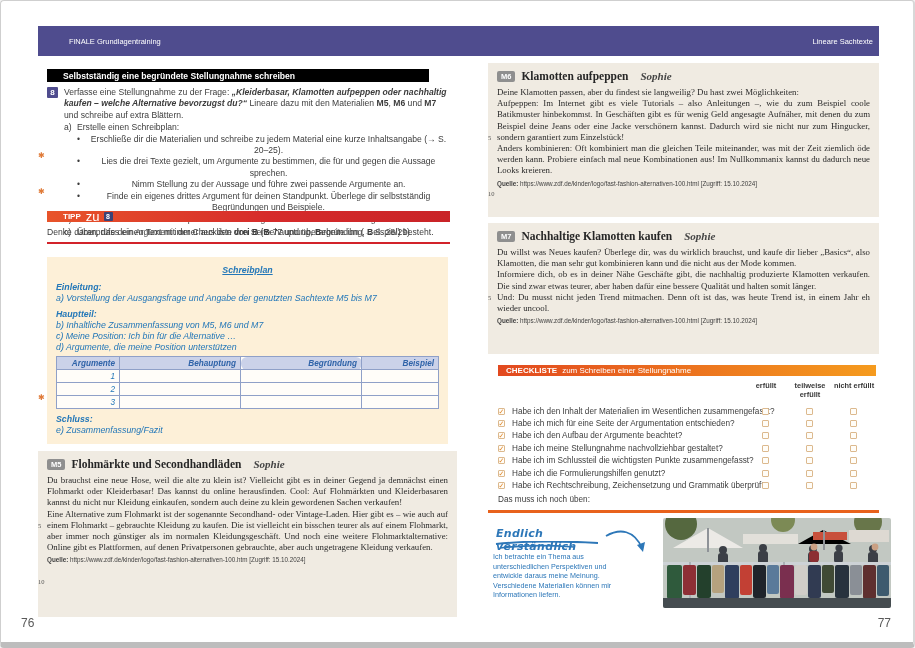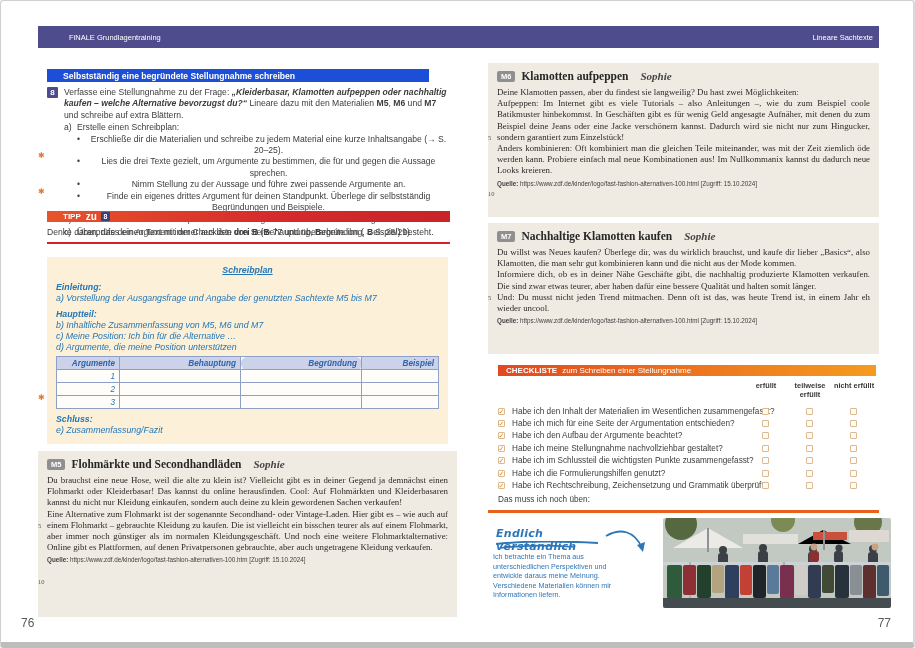--- a/index.html
+++ b/index.html
@@ -1,44 +1,44 @@
 <!DOCTYPE html>
 <html><head>
 <meta charset="utf-8">
 <style>
   html,body{margin:0;padding:0;background:#f2f2f2;font-family:"Liberation Sans",sans-serif;}
   #canvas{position:relative;width:915px;height:648px;background:#ffffff;border:1px solid #cfcfcf;
           border-bottom:6px solid #bdbdbd;border-right:2px solid #d8d8d8;border-radius:4px;overflow:hidden;box-sizing:border-box;}
   .abs{position:absolute;}
 
   
-  .topbar{left:37px;top:25px;width:841px;height:22px;background:#4f4c8e;color:#fff;
+  .topbar{left:37px;top:25px;width:841px;height:30px;background:#4f4c8e;color:#fff;
           display:flex;align-items:center;justify-content:space-between;font-size:7.5px;
           padding:0 6px 0 31px;box-sizing:border-box;}
 
   
-  .section-bar{left:46px;top:68px;width:382px;height:13px;background:#1d4ed8;color:#fff;
+  .section-bar{left:46px;top:68px;width:382px;height:13px;background:#000000;color:#fff;
                font-size:8.6px;font-weight:bold;display:flex;align-items:center;padding-left:16px;box-sizing:border-box;}
   .taskblock{left:46px;top:86px;width:404px;font-size:8.6px;line-height:11.4px;color:#3c3c3c;}
   .tasknum{position:absolute;left:0;top:0;width:11px;height:11px;background:#4f4c8e;color:#fff;
            font-size:8px;font-weight:bold;display:flex;align-items:center;justify-content:center;border-radius:1px;}
   .taskintro{margin-left:17px;text-align:left;}
   .subitem{margin-left:17px;position:relative;padding-left:13px;margin-top:1px;}
   .subitem .lbl{position:absolute;left:0;top:0;}
   .bullets{margin-left:30px;text-align:center;}
   .bullet{position:relative;padding-left:9px;}
   .bullet::before{content:"•";position:absolute;left:0;top:0;color:#3c3c3c;}
   .star{position:absolute;color:#e07b39;font-size:8px;}
   b.mref{color:#3c3c3c;}
   .qbi{font-weight:bold;font-style:italic;}
 
   
   .tipp-bar{left:46px;top:210px;width:403px;height:11px;background:linear-gradient(90deg,#e8542a,#d62b2b 55%,#c92327);
             color:#fff;display:flex;align-items:center;font-size:8px;font-weight:bold;padding-left:16px;box-sizing:border-box;}
-  .tipp-bar .zu{font-weight:bold;margin:0 4px 0 5px;font-size:10px;}
+  .tipp-bar .zu{font-weight:normal;margin:0 4px 0 5px;font-size:13px;}
   .tipp-num{width:9px;height:9px;background:#3a4276;color:#fff;font-size:7px;display:flex;align-items:center;justify-content:center;border-radius:1px;}
   .tipp-text{left:46px;top:226px;width:403px;font-size:8.6px;color:#3c3c3c;}
   .tipp-line{left:46px;top:241px;width:403px;height:2px;background:#d2232a;}
 
   
   .plan{left:46px;top:256px;width:401px;height:187px;background:#fdf0d8;box-sizing:border-box;
         padding:8px 9px;color:#2377b8;font-style:italic;font-size:8.8px;line-height:11px;}
   .plan .title{text-align:center;text-decoration:underline;font-weight:bold;margin-bottom:6px;}
   .plan .head{font-weight:bold;margin-top:5px;}
   .plan table{border-collapse:collapse;width:100%;margin-top:3px;background:#fffdf9;}

